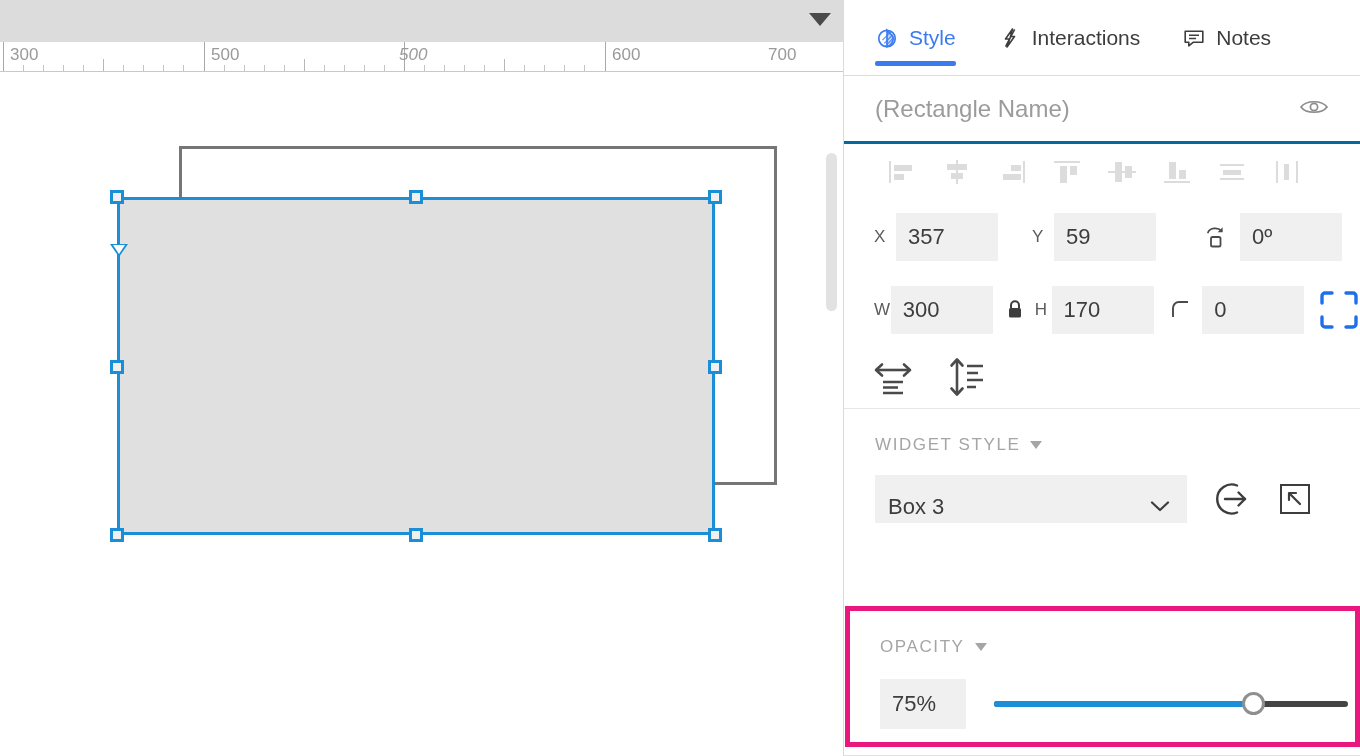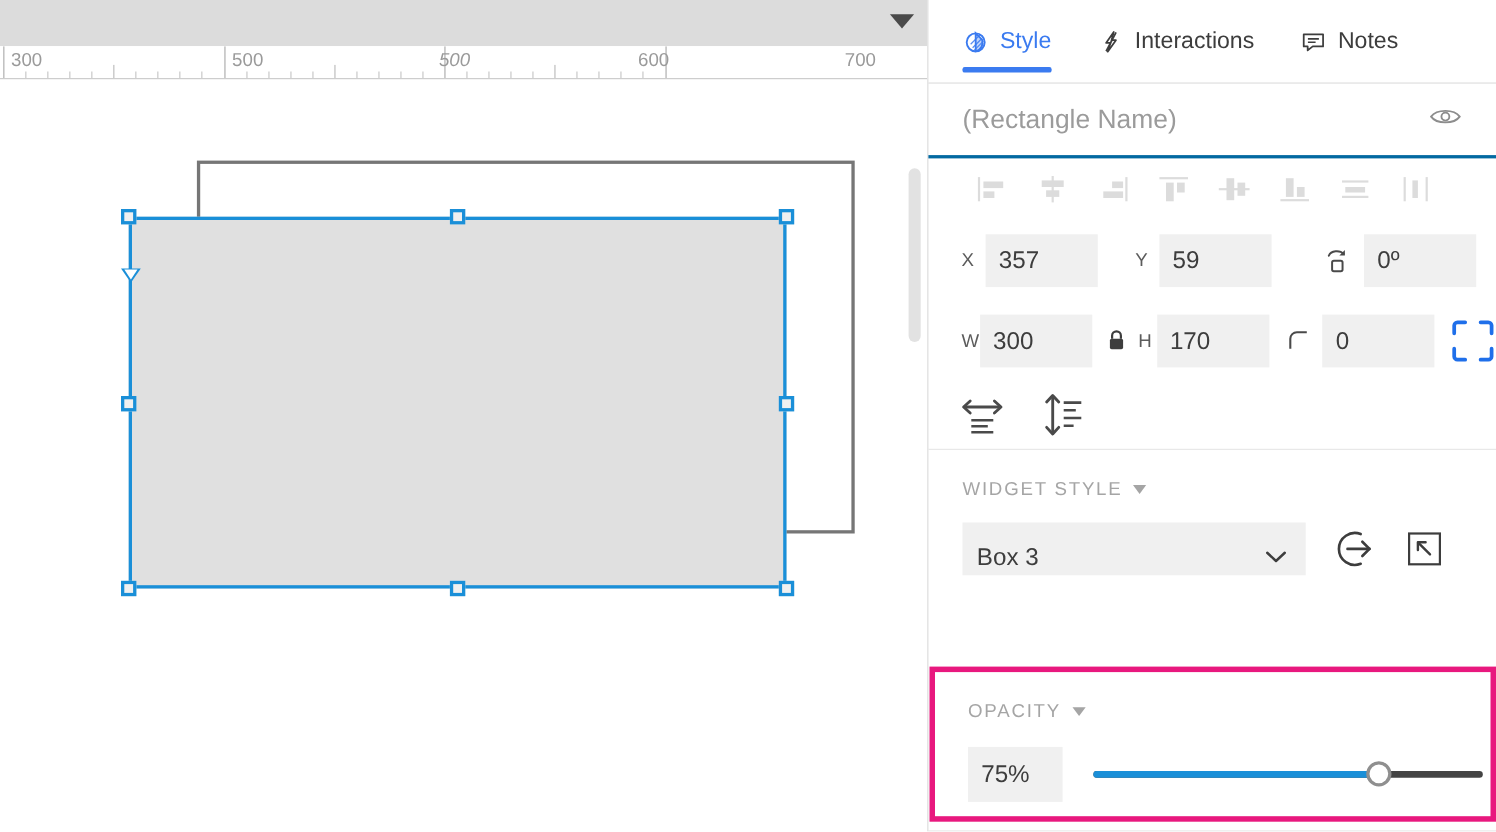--- a/index.html
+++ b/index.html
@@ -299,21 +299,21 @@
         <div class="ruler-minor" style="left: 484px;"></div>
         <div class="ruler-mid" style="left: 504px;"></div>
         <div class="ruler-minor" style="left: 524px;"></div>
         <div class="ruler-minor" style="left: 544px;"></div>
         <div class="ruler-minor" style="left: 564px;"></div>
         <div class="ruler-minor" style="left: 584px;"></div>
         <div class="ruler-major" style="left: 605px;"></div>
         <div class="ruler-label" style="left: 10px;">300</div>
         <div class="ruler-label" style="left: 211px;">500</div>
         <div class="ruler-label" style="left: 399px; font-style: italic;">500</div>
-        <div class="ruler-label" style="left: 580px;">600</div>
+        <div class="ruler-label" style="left: 612px;">600</div>
         <div class="ruler-label" style="left: 768px;">700</div>
       </div>
 
     <div id="canvas-surface">
       <div id="outline-rect"></div>
       <div id="selected-rect"></div>
       <div id="selection-frame"></div>
       <div id="rotate-marker"></div>
       <div id="rotate-marker-inner"></div>
 

